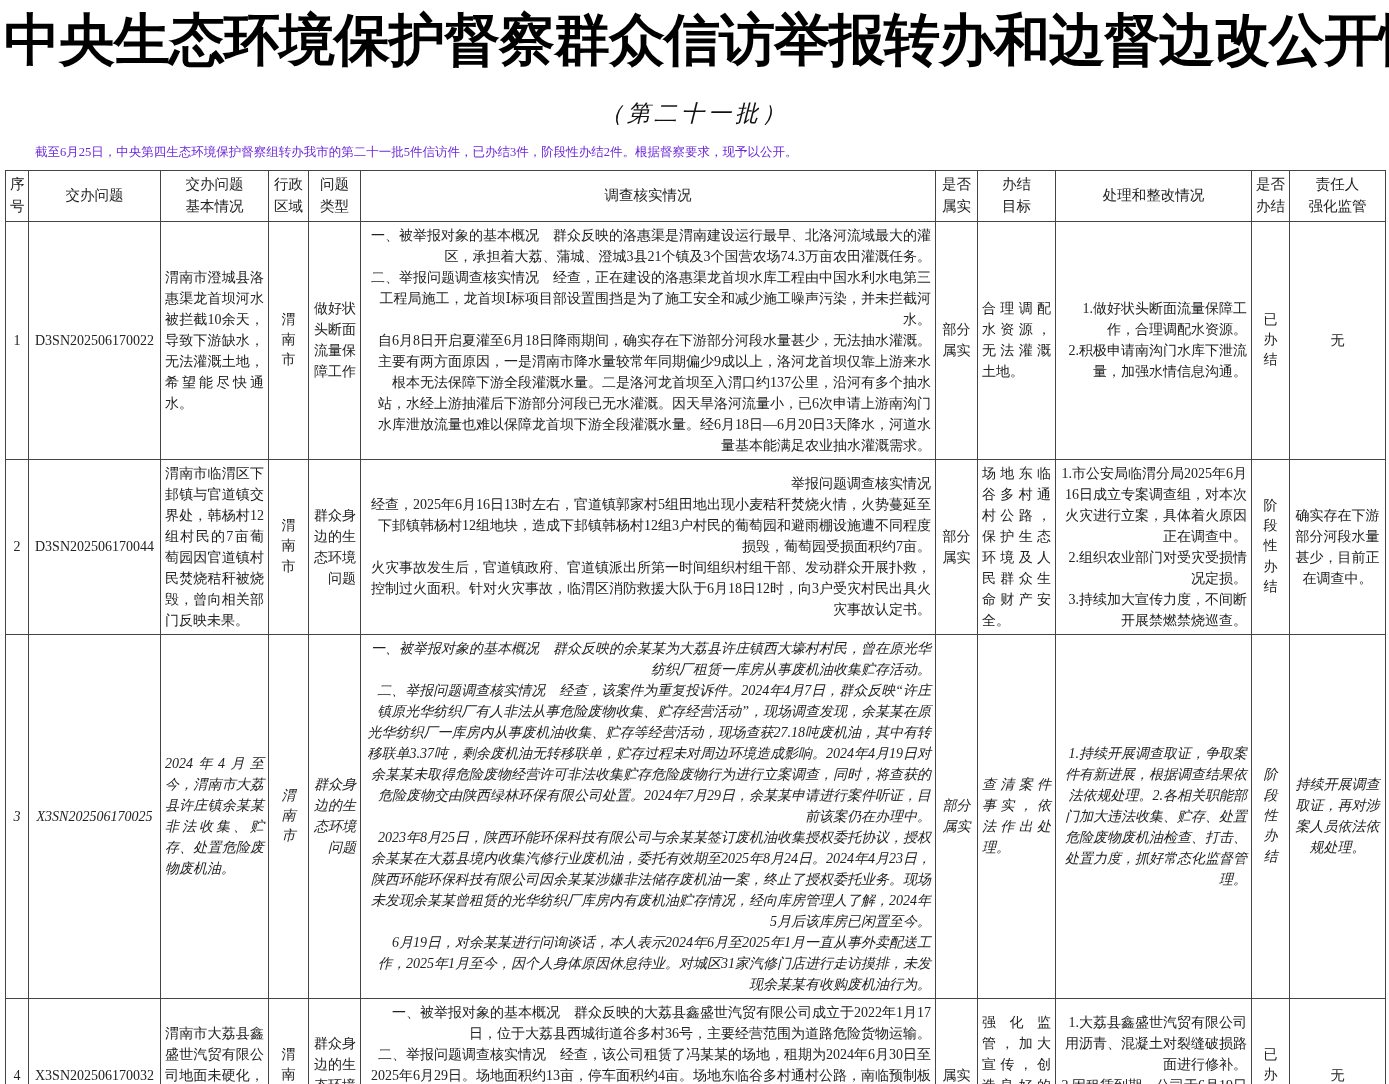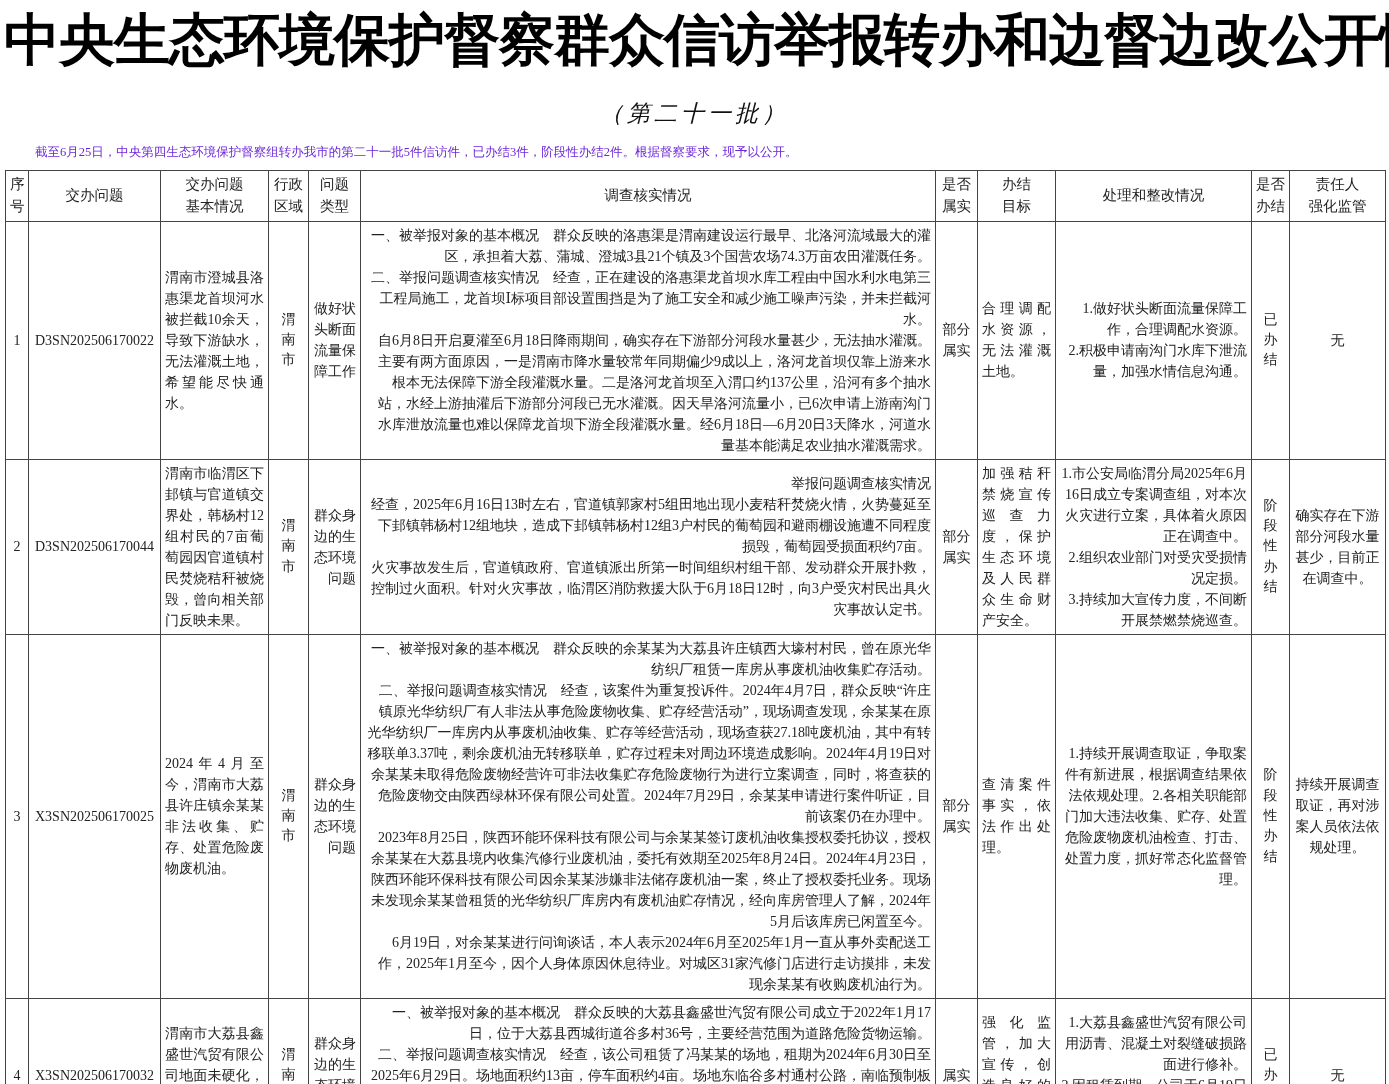--- a/index.html
+++ b/index.html
@@ -73,21 +73,21 @@
   .vtext {
     width: 1.15em;
     margin: 4px auto;
     text-align: center;
     line-height: 1.45;
     word-break: break-all;
   }
   td.caseid { font-size: 15px; letter-spacing: 0; }
   tr.r1 td { height: 165px; }
   tr.r2 td { height: 131px; }
-  tr.r3 td { height: 261px; }
+  tr.r3 td { height: 261px; font-style: italic; }
   tr.r4 td { height: 124px; }
 </style>
 </head>
 <body>
 
 <div class="page">
 
   <h1 class="main-title">中央生态环境保护督察群众信访举报转办和边督边改公开情况</h1>
   <div class="sub-title">（第二十一批）</div>
   <p class="intro">截至6月25日，中央第四生态环境保护督察组转办我市的第二十一批5件信访件，已办结3件，阶段性办结2件。根据督察要求，现予以公开。</p>
@@ -157,21 +157,21 @@
         <td class="c-center caseid">D3SN202506170044</td>
         <td class="c-just">渭南市临渭区下邽镇与官道镇交界处，韩杨村12组村民的7亩葡萄园因官道镇村民焚烧秸秆被烧毁，曾向相关部门反映未果。</td>
         <td class="c-center">
             <div class="vtext">渭南市</div>
           </td>
         <td class="c-left">群众身边的生态环境问题</td>
         <td class="c-left pre inv">举报问题调查核实情况
 经查，2025年6月16日13时左右，官道镇郭家村5组田地出现小麦秸秆焚烧火情，火势蔓延至下邽镇韩杨村12组地块，造成下邽镇韩杨村12组3户村民的葡萄园和避雨棚设施遭不同程度损毁，葡萄园受损面积约7亩。
 火灾事故发生后，官道镇政府、官道镇派出所第一时间组织村组干部、发动群众开展扑救，控制过火面积。针对火灾事故，临渭区消防救援大队于6月18日12时，向3户受灾村民出具火灾事故认定书。</td>
         <td class="c-center">部分属实</td>
-        <td class="c-just">加强秸秆禁烧宣传巡查力度，保护生态环境及人民群众生命财产安全。</td>
+        <td class="c-just">场地东临谷多村通村公路，保护生态环境及人民群众生命财产安全。</td>
         <td class="c-left pre">1.市公安局临渭分局2025年6月16日成立专案调查组，对本次火灾进行立案，具体着火原因正在调查中。
 2.组织农业部门对受灾受损情况定损。
 3.持续加大宣传力度，不间断开展禁燃禁烧巡查。</td>
         <td class="c-center">
             <div class="vtext">阶段性办结</div>
           </td>
         <td class="c-center">确实存在下游部分河段水量甚少，目前正在调查中。</td>
       </tr>
 
       <tr class="r3">

